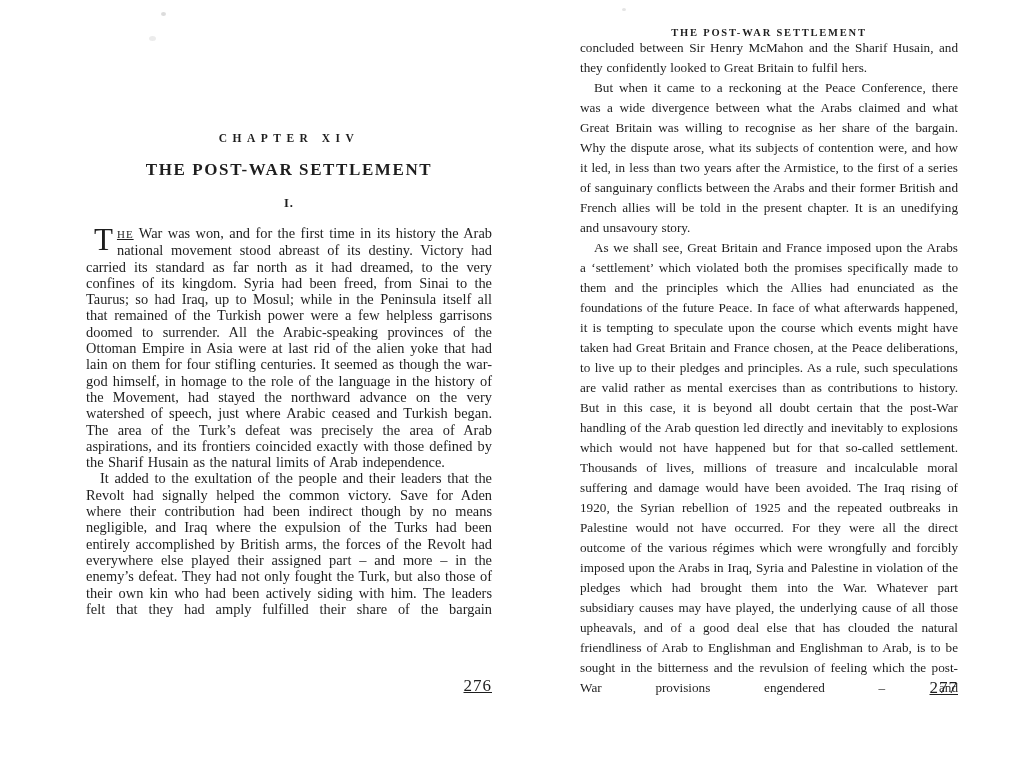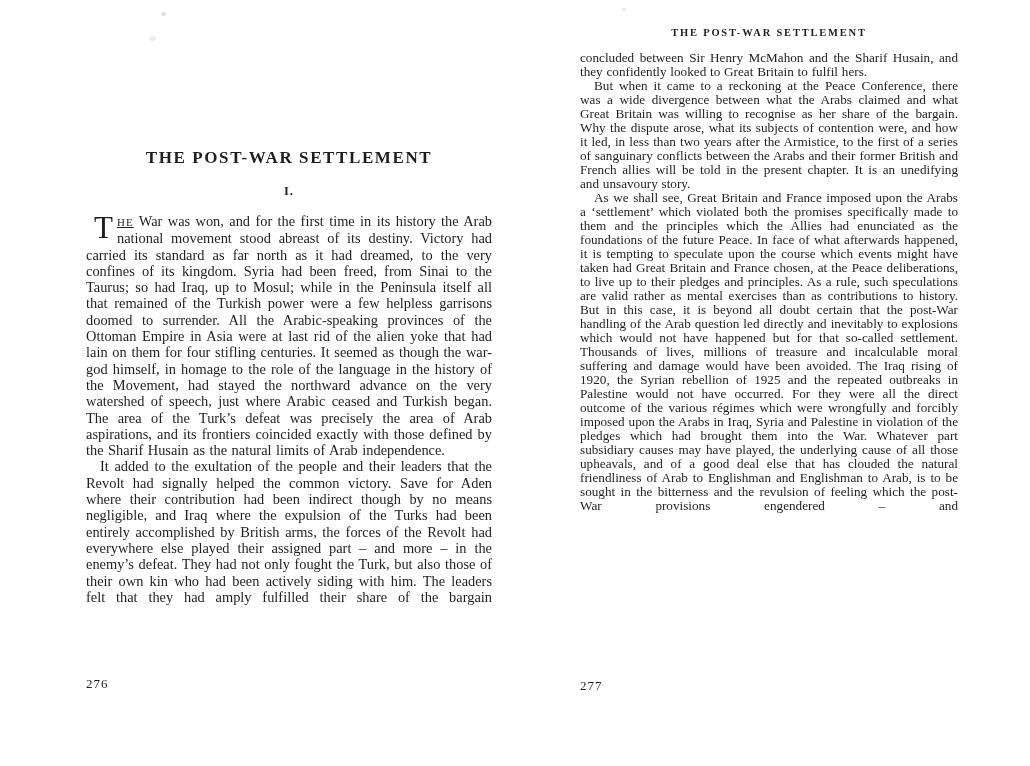--- a/index.html
+++ b/index.html
@@ -78,33 +78,33 @@
     width: 378px;
   }
   .running-head {
     text-align: center;
     font-size: 10.5px;
     font-weight: 700;
     letter-spacing: 1.8px;
     white-space: nowrap;
   }
   .body-right {
-    margin-top: 13px;
     font-size: 13.2px;
-    line-height: 14px;
+    line-height: 20px;
     text-align: justify;
     word-spacing: 0.5px;
   }
 
   
   .folio {
     position: absolute;
-    text-align: left;
-    font-size: 13px;
+    text-align: right;
+    font-size: 17px;
     letter-spacing: 1px;
+    text-decoration: underline;
   }
   .folio-left  { left: 86px;  width: 406px; top: 676px; }
   .folio-right { left: 580px; width: 378px; top: 678px; }
 
   
   .speck {
     position: absolute;
     border-radius: 50%;
     background: #dcdcdc;
   }
@@ -115,20 +115,21 @@
 </head>
 <body>
 
 <div class="spread">
 
   <span class="speck speck-1"></span>
   <span class="speck speck-2"></span>
   <span class="speck speck-3"></span>
 
   <div class="page-left">
+    <div class="chapter-label">CHAPTER XIV</div>
 
     <h1 class="chapter-title">THE POST-WAR SETTLEMENT</h1>
 
     <div class="section-num">I.</div>
 
     <div class="body-left">
       <p><span class="dropcap">T</span><span class="firstword-caps">HE</span> <span>War was won, and for the first time in its history the Arab national movement stood abreast of its destiny. Victory had carried its standard as far north as it had dreamed, to the very confines of its kingdom. Syria had been freed, from Sinai to the Taurus; so had Iraq, up to Mosul; while in the Peninsula itself all that remained of the Turkish power were a few helpless garrisons doomed to surrender. All the Arabic-speaking provinces of the Ottoman Empire in Asia were at last rid of the alien yoke that had lain on them for four stifling centuries. It seemed as though the war-god himself, in homage to the role of the language in the history of the Movement, had stayed the northward advance on the very watershed of speech, just where Arabic ceased and Turkish began. The area of the Turk’s defeat was precisely the area of Arab aspirations, and its frontiers coincided exactly with those defined by the Sharif Husain as the natural limits of Arab independence.</span></p>
       <p class="indent continues">It added to the exultation of the people and their leaders that the Revolt had signally helped the common victory. Save for Aden where their contribution had been indirect though by no means negligible, and Iraq where the expulsion of the Turks had been entirely accomplished by British arms, the forces of the Revolt had everywhere else played their assigned part – and more – in the enemy’s defeat. They had not only fought the Turk, but also those of their own kin who had been actively siding with him. The leaders felt that they had amply fulfilled their share of the bargain</p>
     </div>
   </div>

